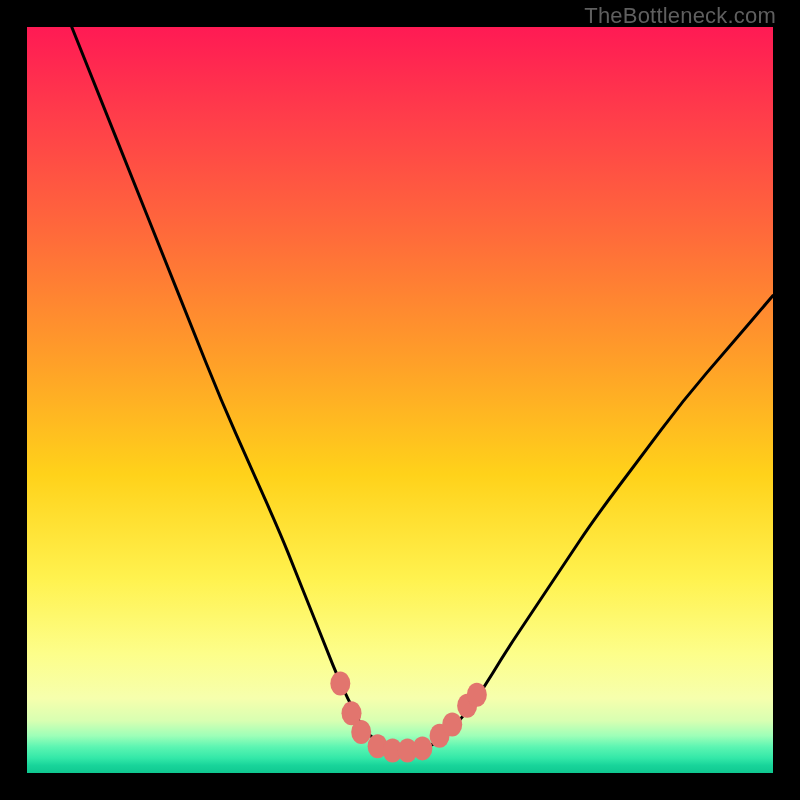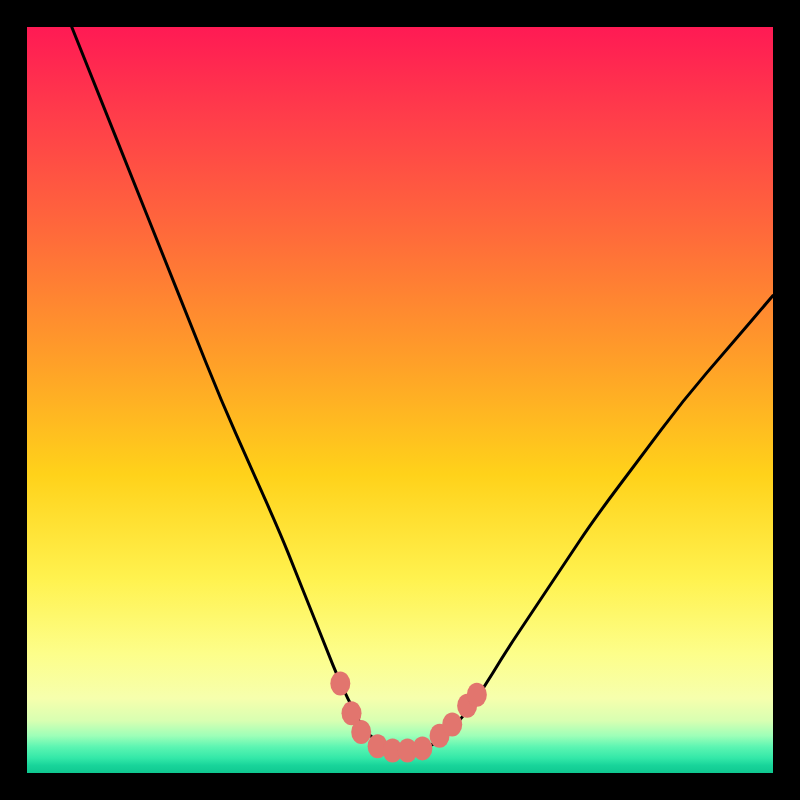--- a/index.html
+++ b/index.html
@@ -58,20 +58,21 @@
     left: 0;
     width: 746px;
     height: 746px;
     overflow: visible;
   }
 </style>
 </head>
 <body>
 
 <div class="frame">
+  <div class="attribution">TheBottleneck.com</div>
 
   <div class="plot">
     <svg class="curve" viewBox="0 0 746 746" preserveAspectRatio="none">
       <path id="curve-path" fill="none" stroke-width="3" stroke-linecap="round" stroke-linejoin="round" d="M 44.76 0 Q 74.60000000000001 74.60000000000002 89.52000000000001 111.89999999999998 Q 104.44000000000001 149.19999999999993 119.36000000000001 186.5 Q 134.28 223.80000000000007 149.2 261.1 Q 164.12 298.40000000000003 179.04000000000002 335.70000000000005 Q 193.96 373 208.88 406.57000000000005 Q 223.79999999999998 440.14000000000004 238.72 473.71000000000004 Q 253.64000000000001 507.28 261.1 525.93 Q 268.56 544.5799999999999 276.02 563.23 Q 283.48 581.88 290.94000000000005 600.53 Q 298.40000000000003 619.18 305.86 637.8299999999999 Q 313.32 656.48 320.78 671.4000000000001 Q 328.24 686.32 331.97 693.78 Q 335.7 701.24 339.43 704.97 Q 343.16 708.7 350.62 714.2950000000001 Q 358.08 719.89 365.53999999999996 721.755 Q 373 723.62 380.46000000000004 723.62 Q 387.92 723.62 395.38 721.755 Q 402.84000000000003 719.89 410.30000000000007 714.2950000000001 Q 417.76000000000005 708.7 425.22 701.24 Q 432.67999999999995 693.78 443.87 678.86 Q 455.06 663.94 466.25 645.29 Q 477.44 626.64 492.36 604.26 Q 507.28000000000003 581.88 522.2 559.5 Q 537.12 537.12 552.04 514.74 Q 566.96 492.36 589.3399999999999 462.52 Q 611.7199999999999 432.68 634.0999999999999 402.84000000000003 Q 656.48 373 678.86 346.89 Q 701.24 320.78000000000003 723.62 294.67 L 746 268.56" stroke="#000000"></path>
       <g id="marker-layer">
           <ellipse cx="313.32" cy="656.48" rx="10" ry="12" fill="#e2756e"></ellipse>
           <ellipse cx="324.51" cy="686.32" rx="10" ry="12" fill="#e2756e"></ellipse>
           <ellipse cx="334.20799999999997" cy="704.97" rx="10" ry="12" fill="#e2756e"></ellipse>
           <ellipse cx="350.62" cy="719.144" rx="10" ry="12" fill="#e2756e"></ellipse>
           <ellipse cx="365.54" cy="723.62" rx="10" ry="12" fill="#e2756e"></ellipse>

